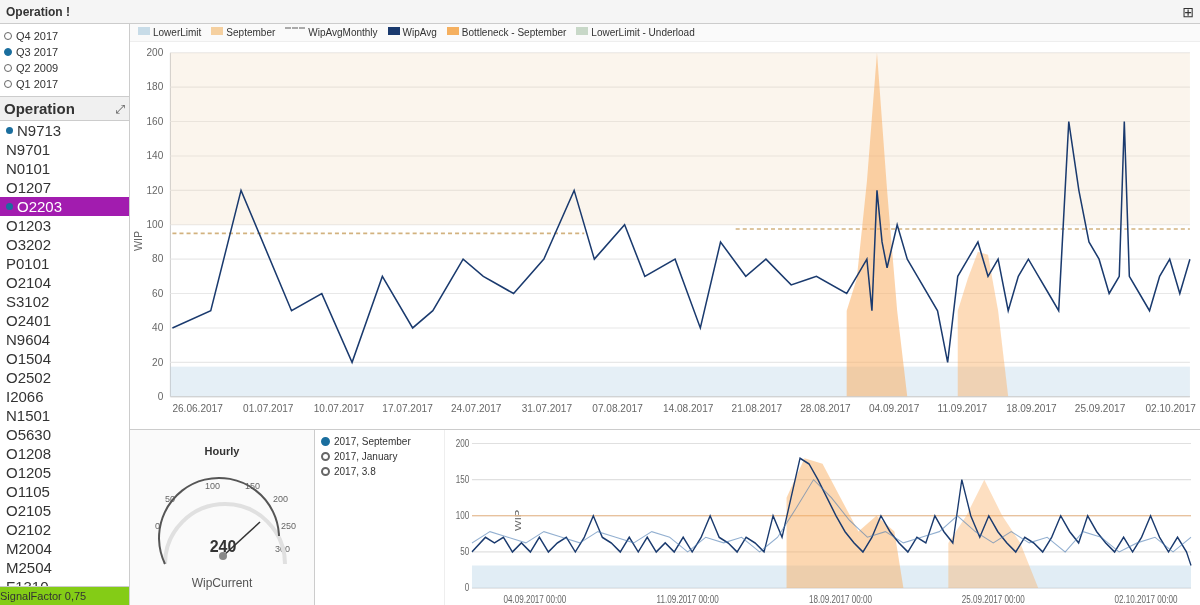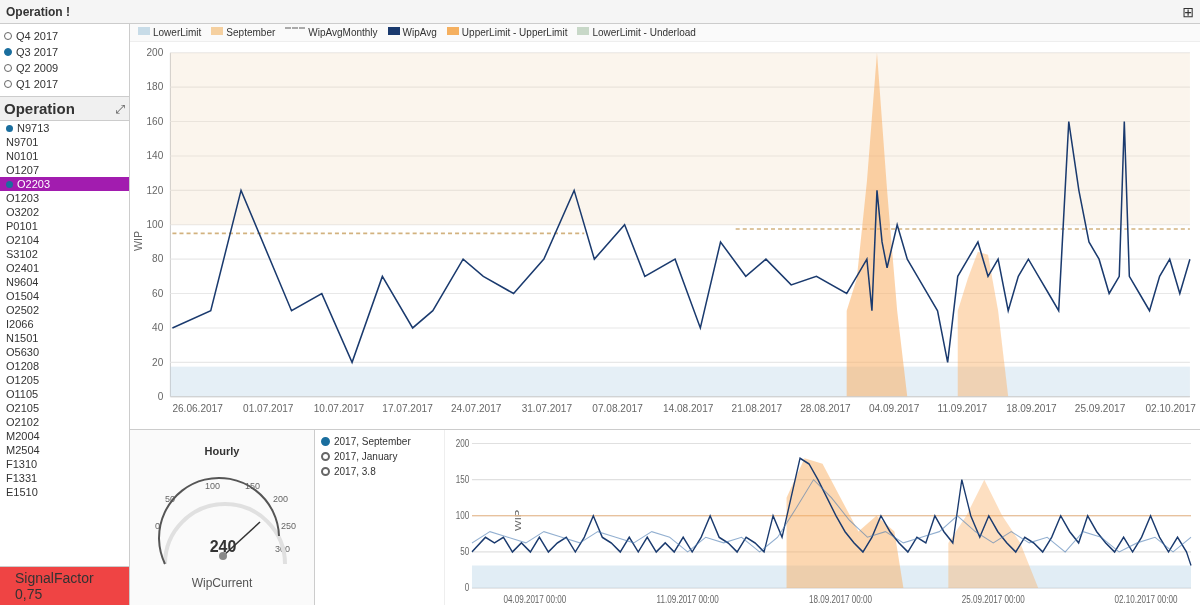--- a/index.html
+++ b/index.html
@@ -20,26 +20,26 @@
     .sidebar-quarters { padding: 4px; border-bottom: 1px solid #ccc; }
     .quarter-item { display: flex; align-items: center; gap: 4px; padding: 2px 0; cursor: pointer; }
     .quarter-dot { width: 8px; height: 8px; border-radius: 50%; border: 1px solid #666; flex-shrink: 0; }
     .quarter-dot.active { background: #1a6e9e; border-color: #1a6e9e; }
     .quarter-dot.inactive { background: #fff; }
 
     .operation-section { flex: 1; display: flex; flex-direction: column; overflow: hidden; }
     .operation-header { display: flex; align-items: center; justify-content: space-between; padding: 3px 4px; border-bottom: 1px solid #ccc; background: #f0f0f0; }
     .operation-header-label { font-weight: bold; font-size: 15px; }
     .operation-list { flex: 1; overflow-y: auto; overflow-x: hidden; }
-    .operation-item { padding: 1px 6px; cursor: pointer; white-space: nowrap; font-size: 11px; display: flex; align-items: center; gap: 4px; }
+    .operation-item { padding: 1px 6px; cursor: pointer; white-space: nowrap; font-size: 15px; display: flex; align-items: center; gap: 4px; }
     .operation-item.selected { background: #a21caf; color: #fff; }
     .op-dot { width: 7px; height: 7px; border-radius: 50%; flex-shrink: 0; }
     .op-dot-blue { background: #1a6e9e; }
 
-    .signal-factor { padding: 3px 15px; border-top: 1px solid #ccc; font-size: 14px; background: #ef4444; }
+    .signal-factor { padding: 3px 0; border-top: 1px solid #ccc; font-size: 11px; background: #84cc16; }
 
     
     .main-right { flex: 1; display: flex; flex-direction: column; overflow: hidden; }
 
     .upper-chart-area { flex: 1; position: relative; border-bottom: 1px solid #ccc; }
     .lower-area { height: 175px; display: flex; }
 
     
     .legend { display: flex; align-items: center; gap: 10px; padding: 3px 8px; font-size: 10px; background: #fafafa; border-bottom: 1px solid #eee; flex-wrap: wrap; }
     .legend-item { display: flex; align-items: flex-start; gap: 3px; }
@@ -215,21 +215,21 @@
           <div class="legend-item">
             <div class="legend-line" style="background: none; border-top: 2px dashed rgb(170, 170, 170); height: 0px;"></div>
             <span>WipAvgMonthly</span>
           </div>
           <div class="legend-item">
             <div class="legend-box" style="background: rgb(26, 58, 110);"></div>
             <span>WipAvg</span>
           </div>
           <div class="legend-item">
             <div class="legend-box" style="background: rgb(245, 176, 96);"></div>
-            <span>UpperLimit - UpperLimit</span>
+            <span>Bottleneck - September</span>
           </div>
           <div class="legend-item">
             <div class="legend-box" style="background: rgb(200, 216, 200);"></div>
             <span>LowerLimit - Underload</span>
           </div>
         </div>
 
       <div class="upper-chart-area">
         <svg id="main-chart-svg" width="100%" height="100%" viewBox="0 0 1060 360" preserveAspectRatio="none">
 

